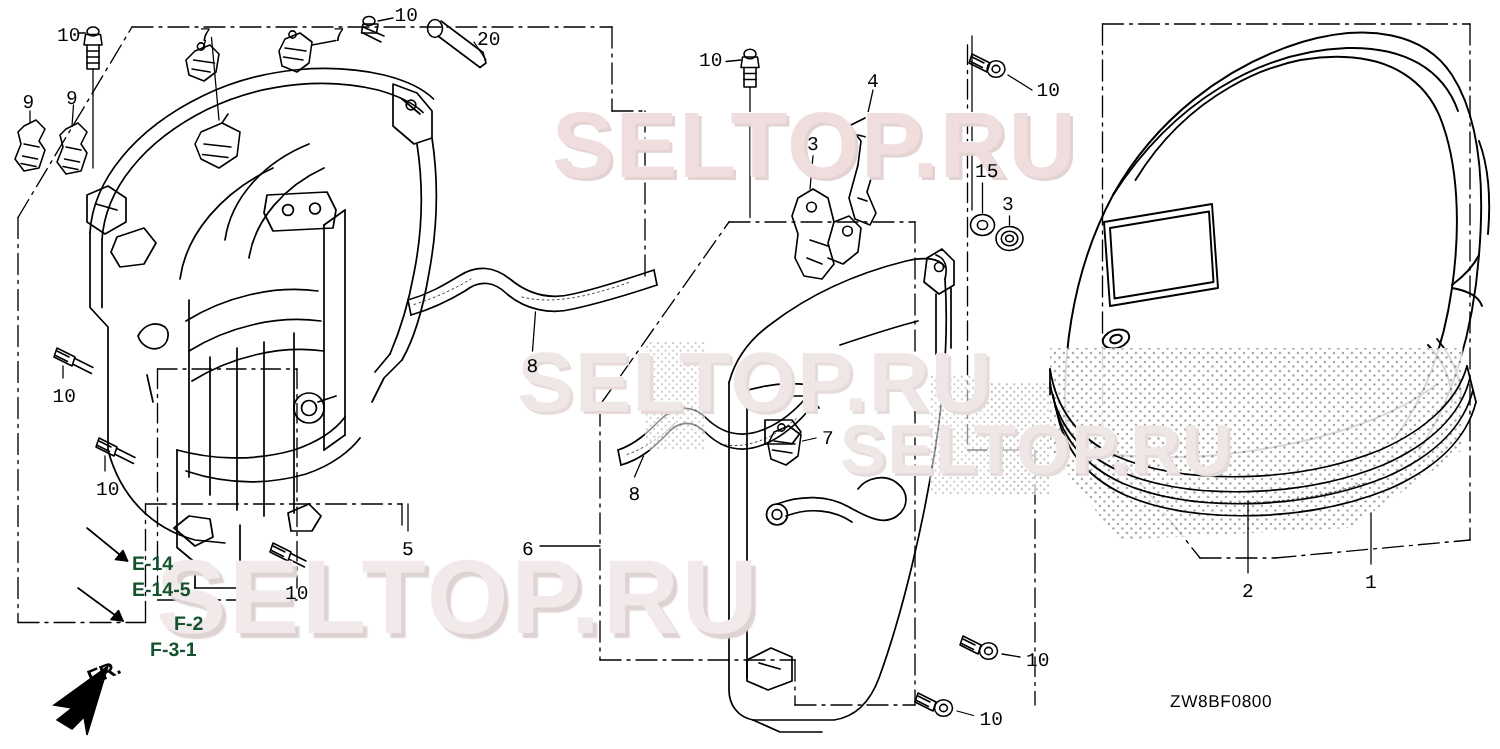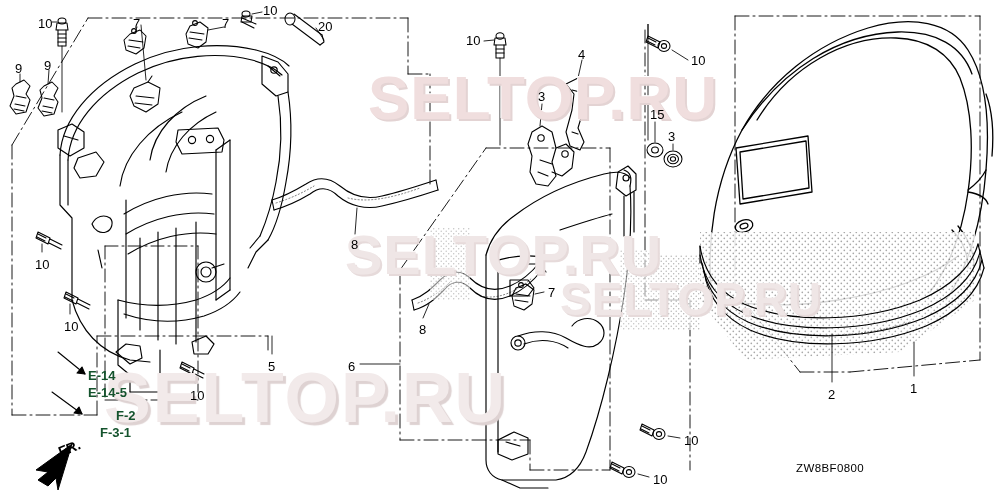--- a/index.html
+++ b/index.html
@@ -51,21 +51,21 @@
     font-size:70px;
     letter-spacing:2px;
     color:#f2eaea;
     text-shadow:3px 3px 1px #ded2d2;
     z-index:3;
   }
 
   
   .lbl{
     position:absolute;
-    font-family:Liberation Sans, sans-serif;
+    font-family:Liberation Mono, monospace;
     font-size:13px;
     color:#000;
     line-height:1;
     white-space:nowrap;
     z-index:6;
   }
   .ref{
     position:absolute;
     font-family:"Liberation Sans", sans-serif;
     font-weight:700;
@@ -83,21 +83,20 @@
     transform:rotate(-22deg);
     z-index:7;
   }
   .code{
     position:absolute;
     font-family:"Liberation Sans", sans-serif;
     font-size:11.5px;
     color:#000;
     letter-spacing:.4px;
     z-index:6;
-    margin-left:16px;
   }
 </style>
 </head>
 <body>
 
 <div id="page">
 
   <svg id="svgroot" viewBox="0 0 1000 499">
     <defs>
       <pattern id="halftone" width="6" height="6" patternUnits="userSpaceOnUse">

